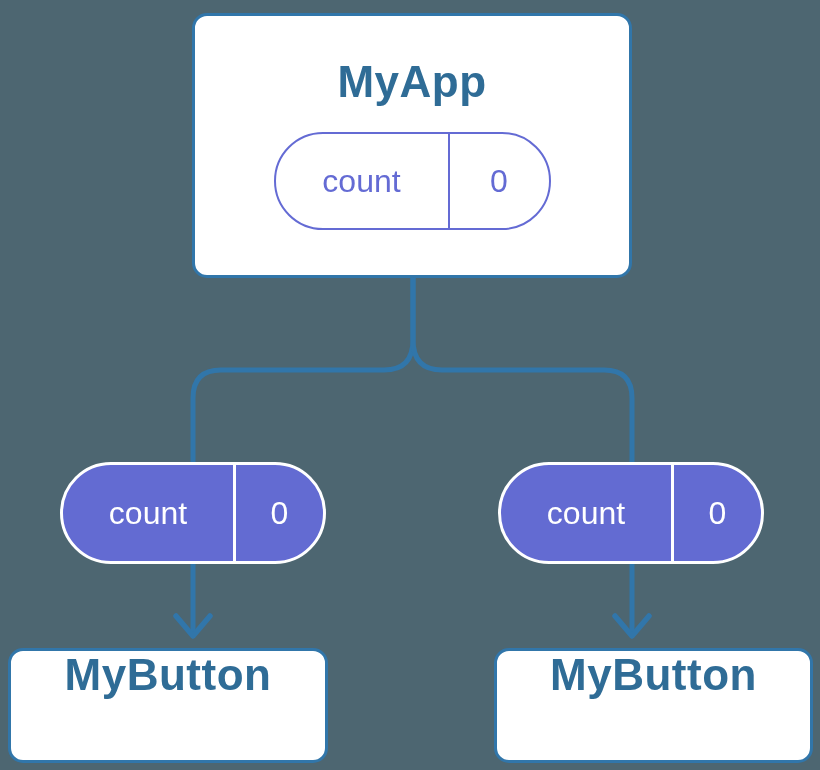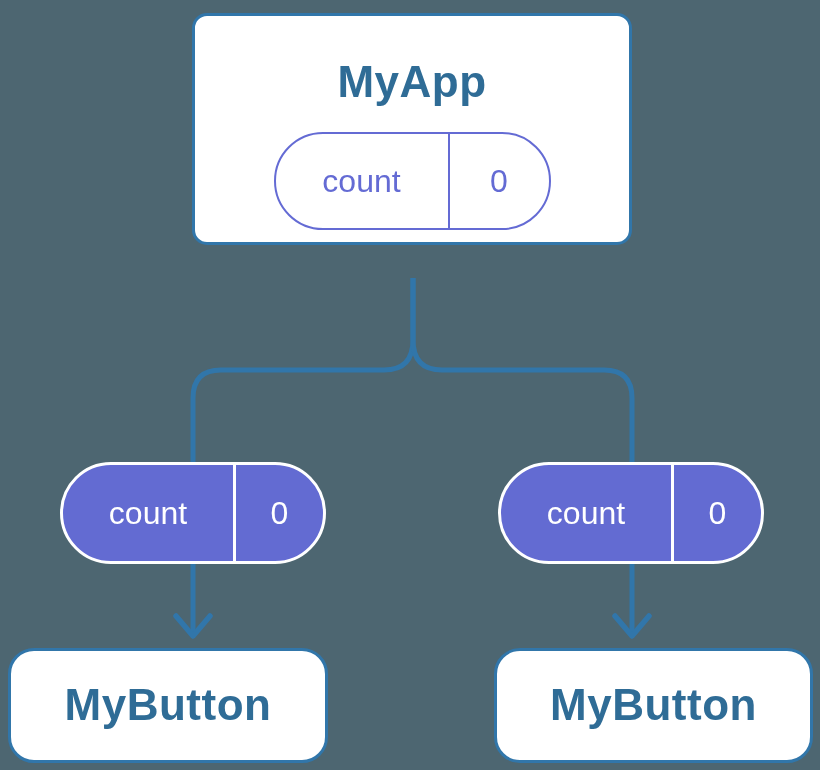--- a/index.html
+++ b/index.html
@@ -45,33 +45,31 @@
     border: 3px solid var(--blue);
     border-radius: 15px;
     box-sizing: border-box;
     z-index: 2;
     display: flex;
     flex-direction: column;
     align-items: center;
   }
   .card-root {
     left: 192px; top: 13px;
-    width: 440px; height: 232px;
+    width: 440px; height: 265px;
     padding-top: 42px;
   }
   .card-title {
     color: var(--text);
     font-size: 44px;
     font-weight: 700;
     letter-spacing: 0.5px;
     line-height: 1.1;
   }
   .card-leaf {
-    justify-content: center;
-    border-radius: 26px;
   }
   .card-leaf-left  { left: 8px;   top: 648px; width: 320px; height: 115px; }
   .card-leaf-right { left: 494px; top: 648px; width: 319px; height: 115px; }
 
   .pill {
     display: flex;
     align-items: stretch;
     box-sizing: border-box;
     overflow: hidden;
   }

